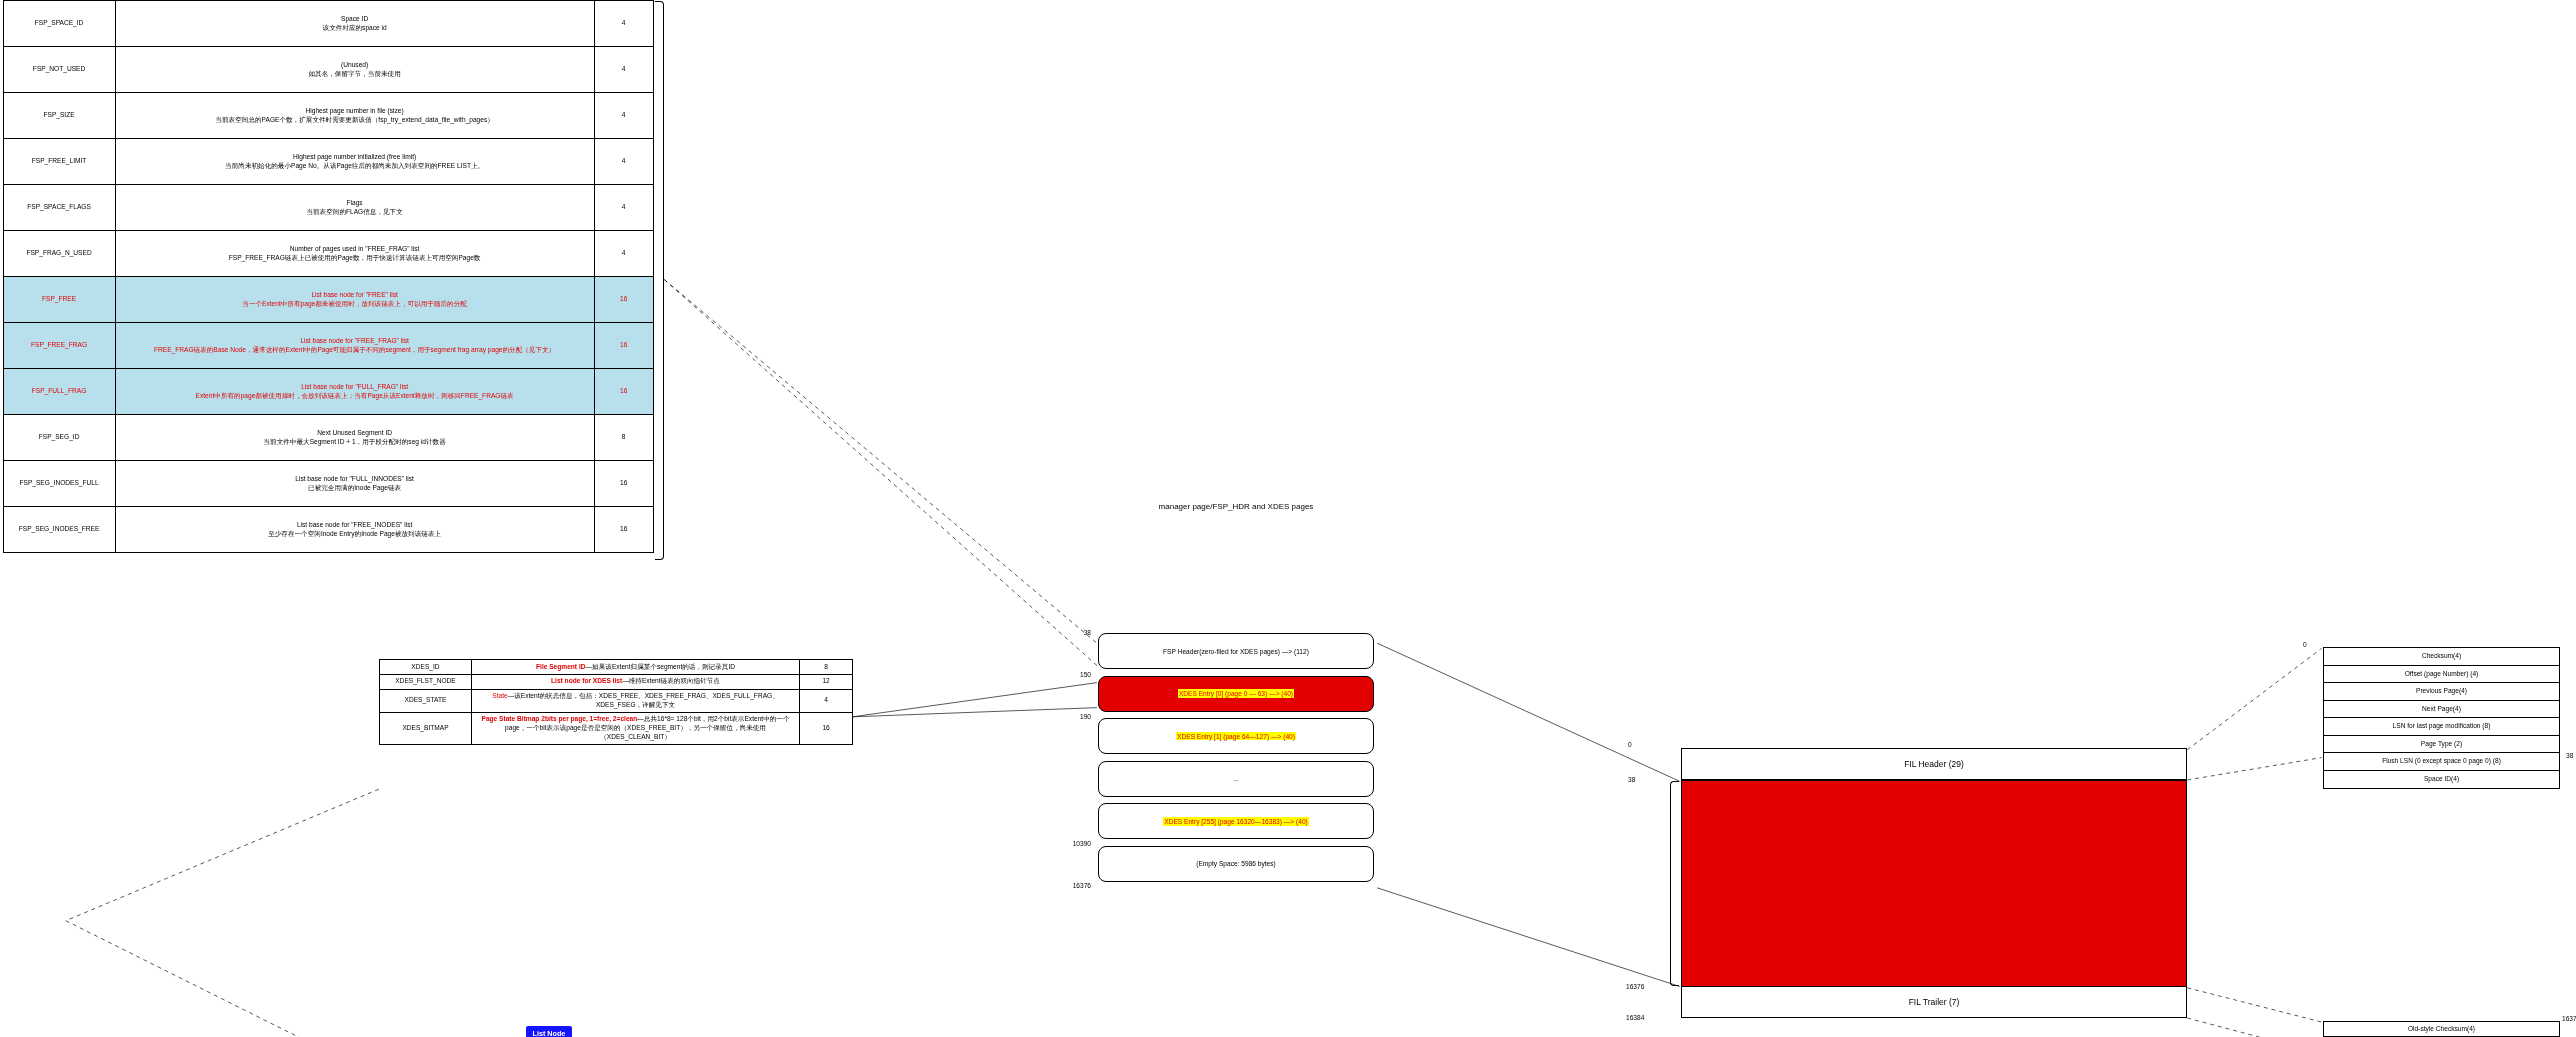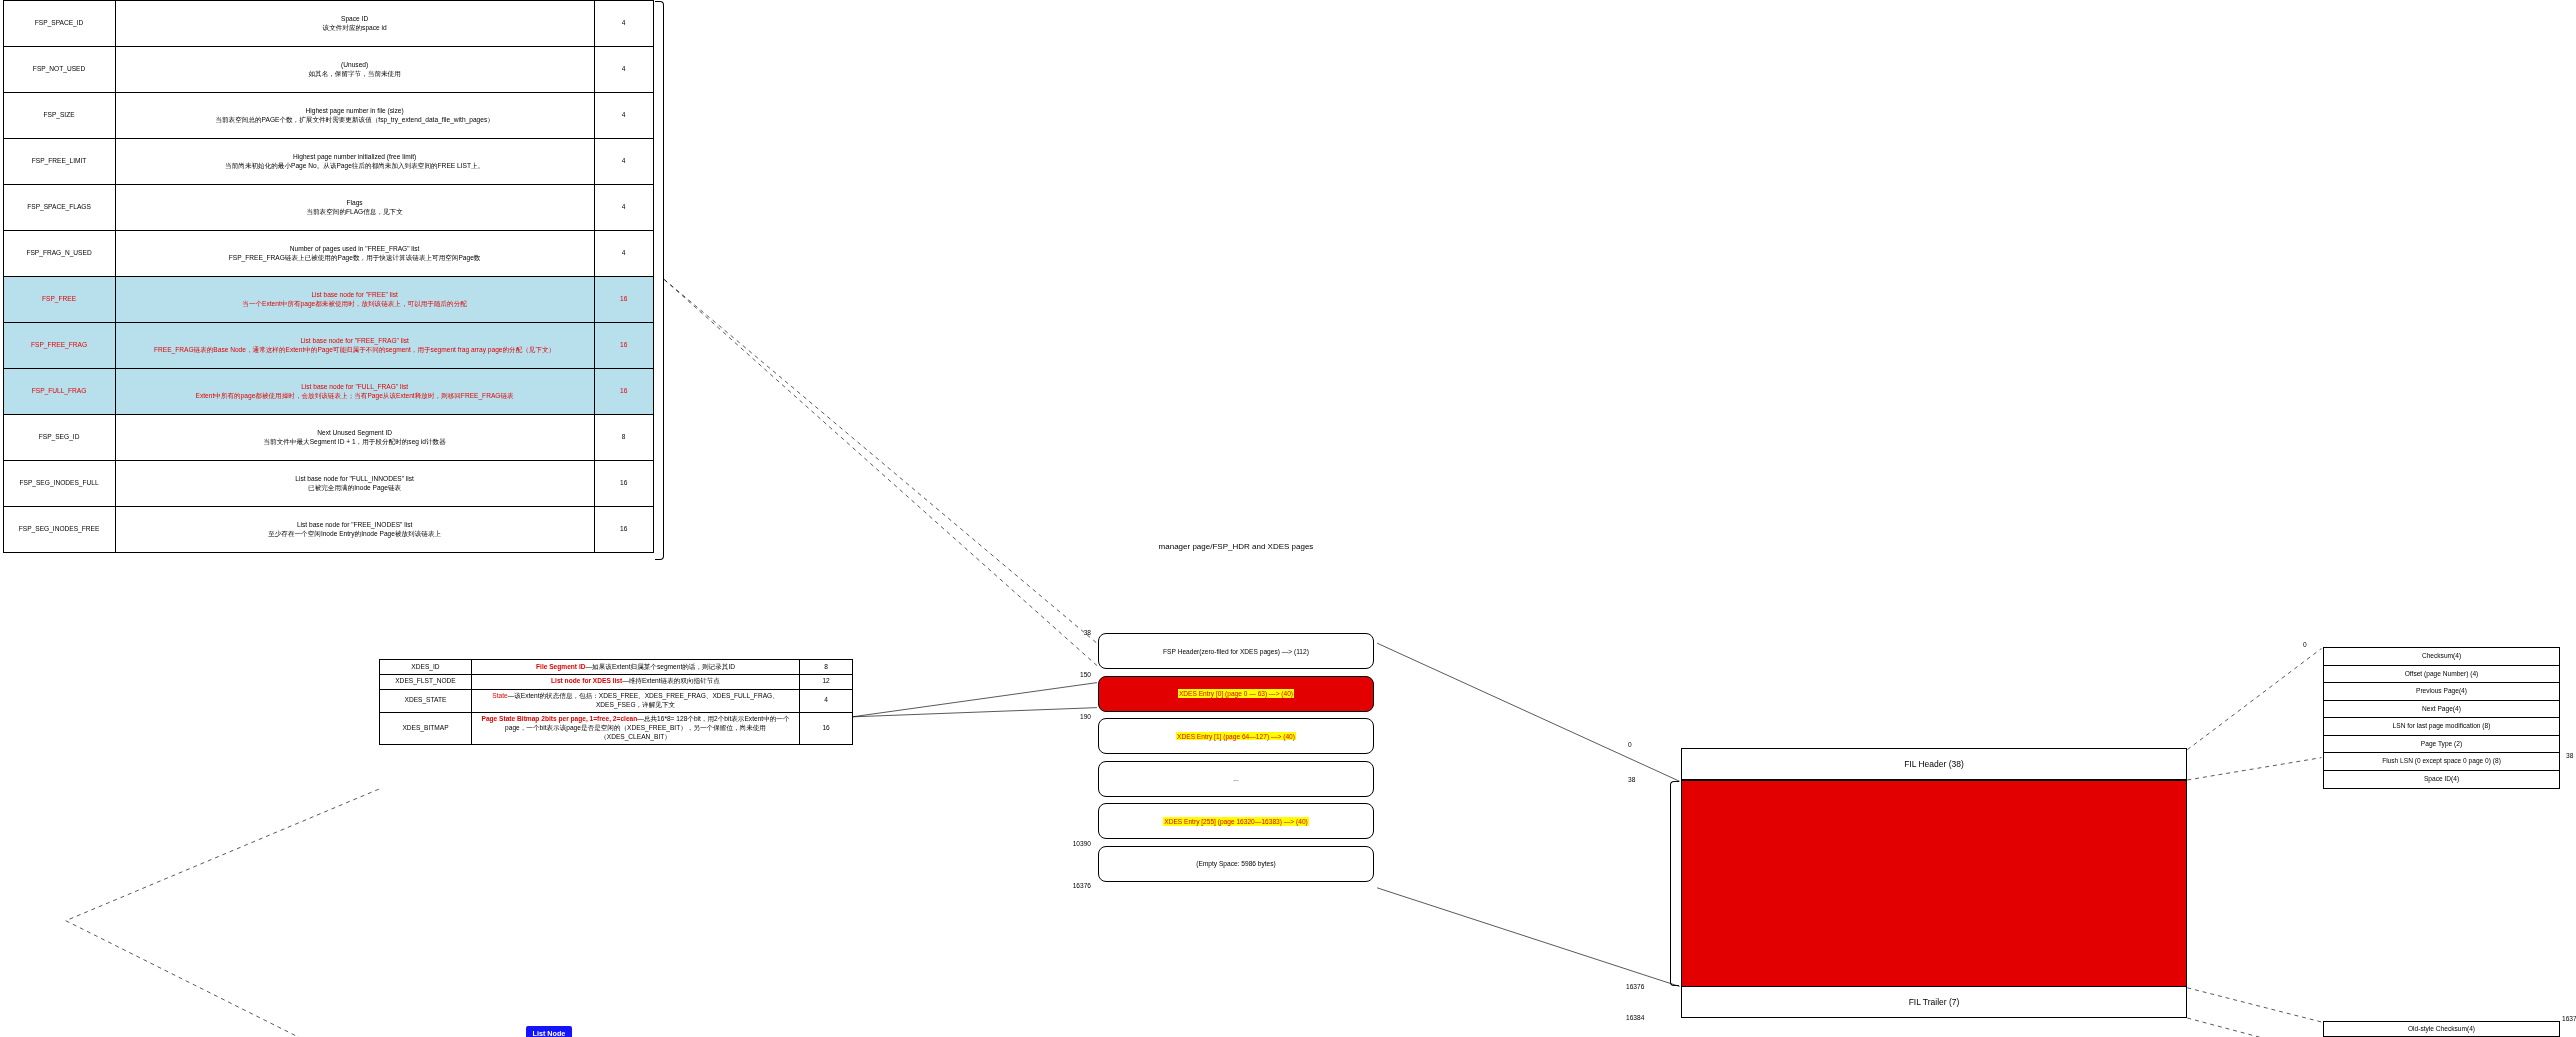--- a/index.html
+++ b/index.html
@@ -217,21 +217,21 @@
           <td>16</td>
         </tr>
       </tbody>
   </table>
 </div>
 
 <div class="abs" style="left:526px; top:1026px;">
   <span class="ln-title">List Node</span>
 </div>
 
-<div class="abs manager-title" style="left:1098px; top:502px; width:276px;margin-top:40px;">manager page/FSP_HDR and XDES pages</div>
+<div class="abs manager-title" style="left:1098px; top:502px; width:276px;">manager page/FSP_HDR and XDES pages</div>
 
 <div class="page-stack" id="manager-stack" style="left:1098px; top:633px;">
     <div class="offset-label" style="left: -46px; top: -4px;">38</div>
     <div class="page-box" style="height: 36px;">FSP Header(zero-filed for XDES pages) —&gt; (112)</div>
     <div class="offset-label" style="left: -46px; top: 38px;">150</div>
     <div class="page-box red" style="height: 36px;">
       <span class="yellow-txt">XDES Entry [0] (page  0 — 63) —&gt; (40)</span>
     </div>
     <div class="offset-label" style="left: -46px; top: 80px;">190</div>
     <div class="page-box" style="height: 36px;">
@@ -241,21 +241,21 @@
     <div class="page-box" style="height: 36px;">
       <span class="yellow-txt">XDES Entry [255] (page 16320—16383) —&gt; (40)</span>
     </div>
     <div class="offset-label" style="left: -46px; top: 207px;">10390</div>
     <div class="page-box" style="height: 36px;">(Empty Space: 5986 bytes)</div>
     <div class="offset-label" style="left: -46px; top: 249px;">16376</div>
   </div>
 
 <span class="side-label" style="left:1628px; top:741px;">0</span>
 <div class="big-block" style="left:1681px; top:748px; width:506px; height:32px;">
-  <span>FIL Header (38)</span>
+  <span>FIL Header (29)</span>
 </div>
 <span class="side-label" style="left:1628px; top:776px;">38</span>
 <div class="bracket" style="left:1670px; top:781px; height:205px;"></div>
 <div class="big-block big-red" style="left:1681px; top:780px; width:506px; height:207px;"></div>
 <span class="side-label" style="left:1626px; top:983px;">16376</span>
 <div class="big-block" style="left:1681px; top:986px; width:506px; height:32px;">
   <span>FIL Trailer (7)</span>
 </div>
 <span class="side-label" style="left:1626px; top:1014px;">16384</span>
 

